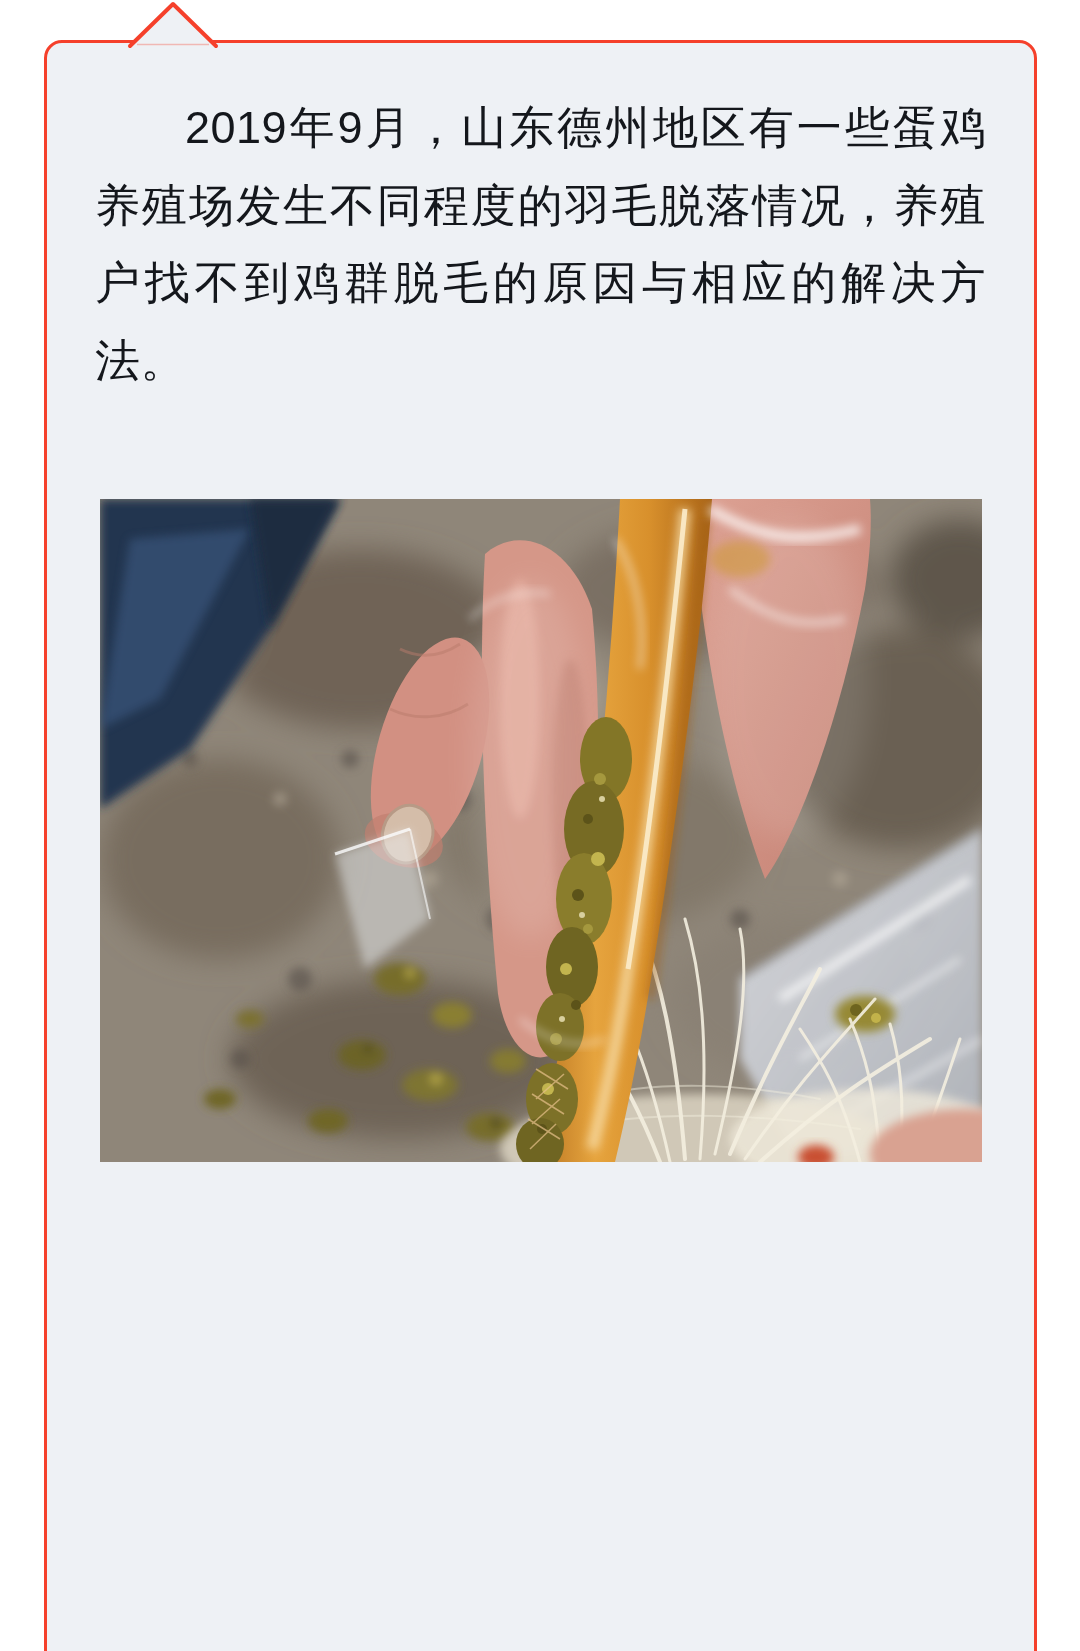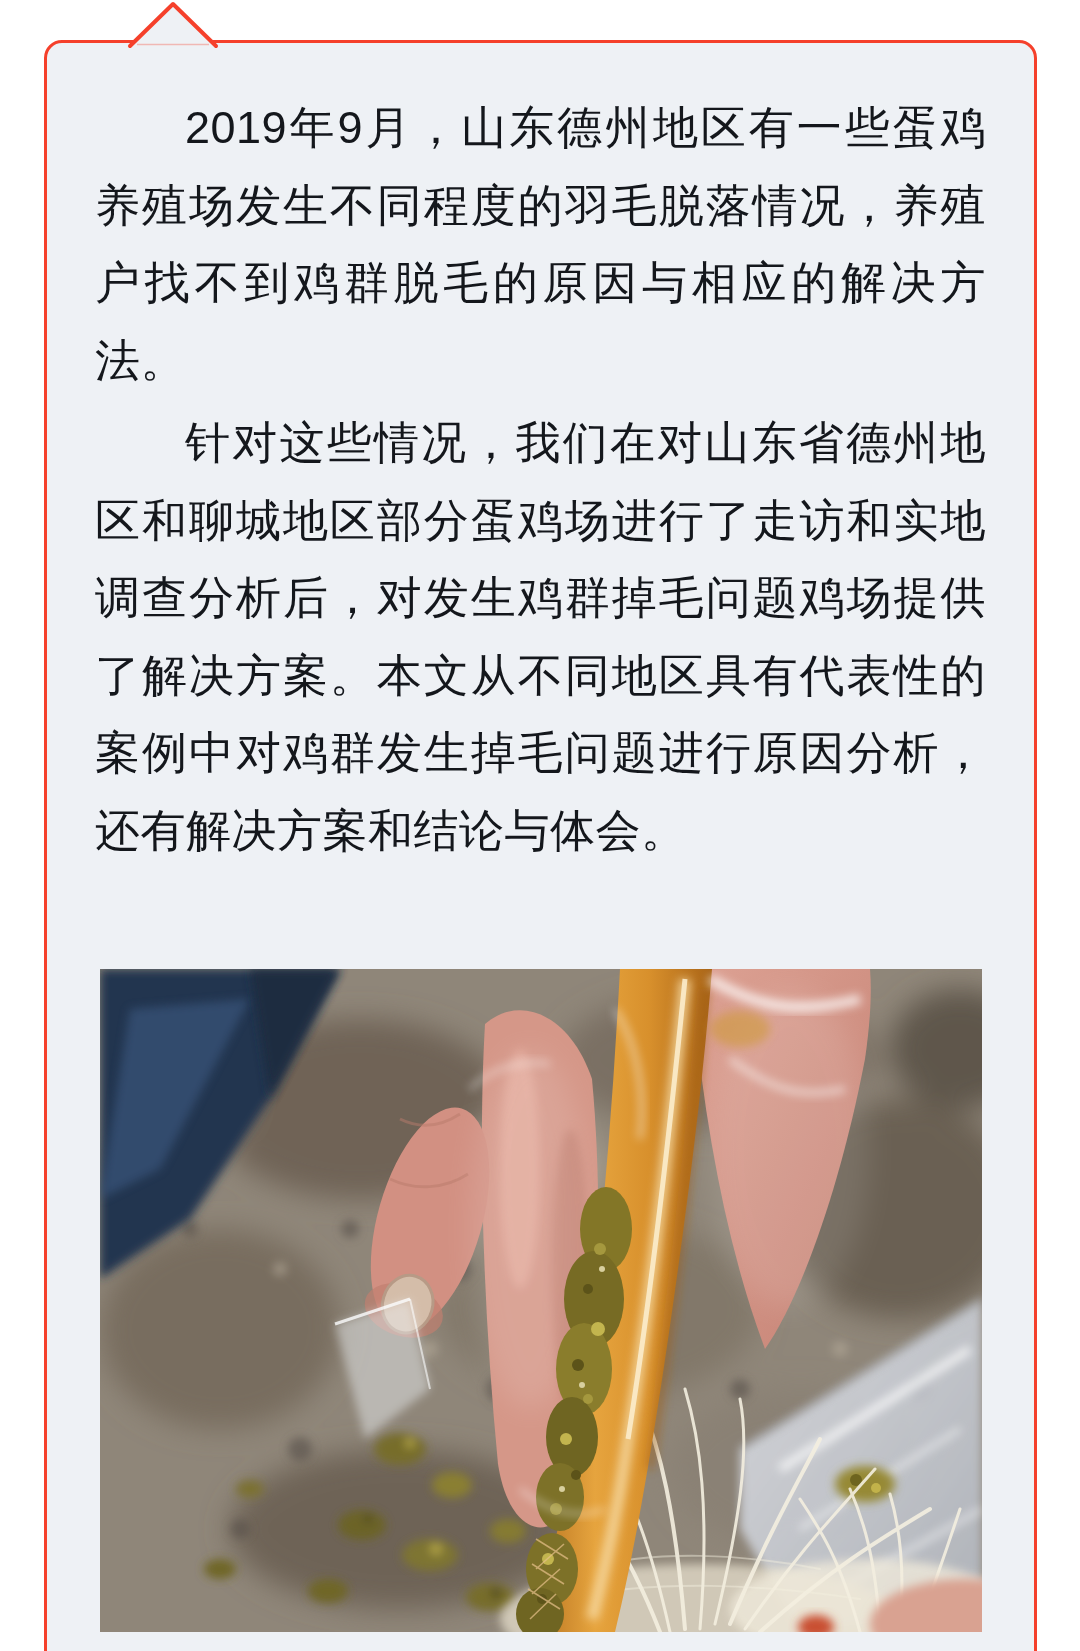--- a/index.html
+++ b/index.html
@@ -64,21 +64,20 @@
   <div class="callout">
 
     <svg class="notch" viewBox="0 0 92 47">
       <polygon points="46,3 2,46 90,46" fill="#eef1f5"></polygon>
       <line x1="10" y1="43.5" x2="82" y2="43.5" stroke="rgba(245,64,43,0.32)" stroke-width="1.5"></line>
       <path d="M3,45 L46,3 L89,45" fill="none" stroke="#f5402b" stroke-width="4" stroke-linecap="round" stroke-linejoin="round"></path>
     </svg>
 
     <div class="content">
       <p>2019年9月，山东德州地区有一些蛋鸡养殖场发生不同程度的羽毛脱落情况，养殖户找不到鸡群脱毛的原因与相应的解决方法。</p>
-      <p>针对这些情况，我们在对山东省德州地区和聊城地区部分蛋鸡场进行了走访和实地调查分析后，对发生鸡群掉毛问题鸡场提供了解决方案。本文从不同地区具有代表性的案例中对鸡群发生掉毛问题进行原因分析，还有解决方案和结论与体会。</p>
 
       <figure class="photo">
         <svg viewBox="0 0 882 663" width="882" height="663">
           <defs>
             <filter id="b1" x="-30%" y="-30%" width="160%" height="160%">
                 <feGaussianBlur stdDeviation="5"></feGaussianBlur>
               </filter>
             <filter id="b2" x="-60%" y="-60%" width="220%" height="220%">
                 <feGaussianBlur stdDeviation="14"></feGaussianBlur>
               </filter>

